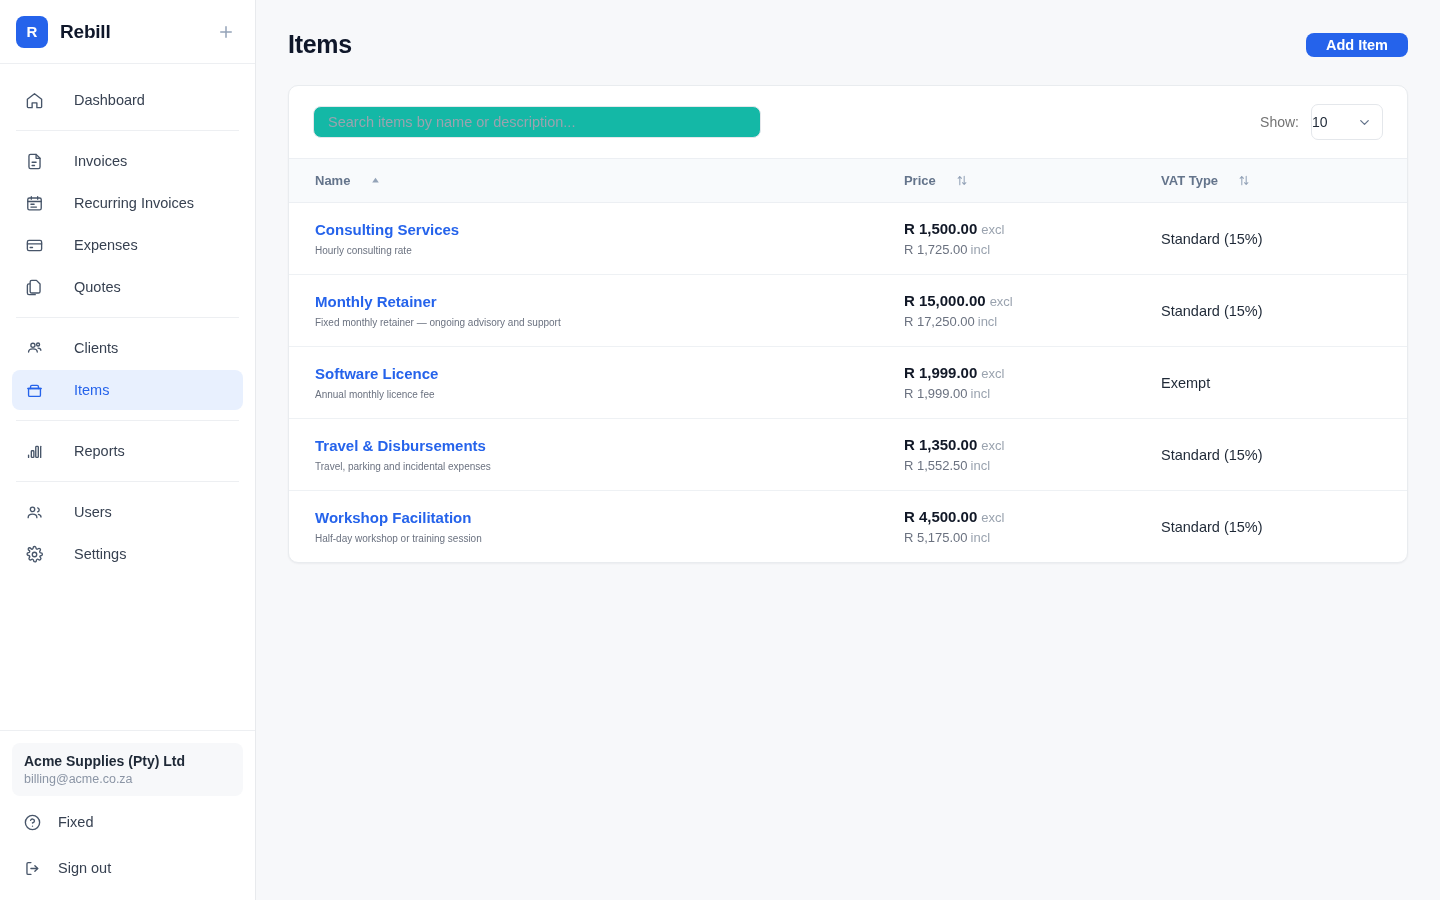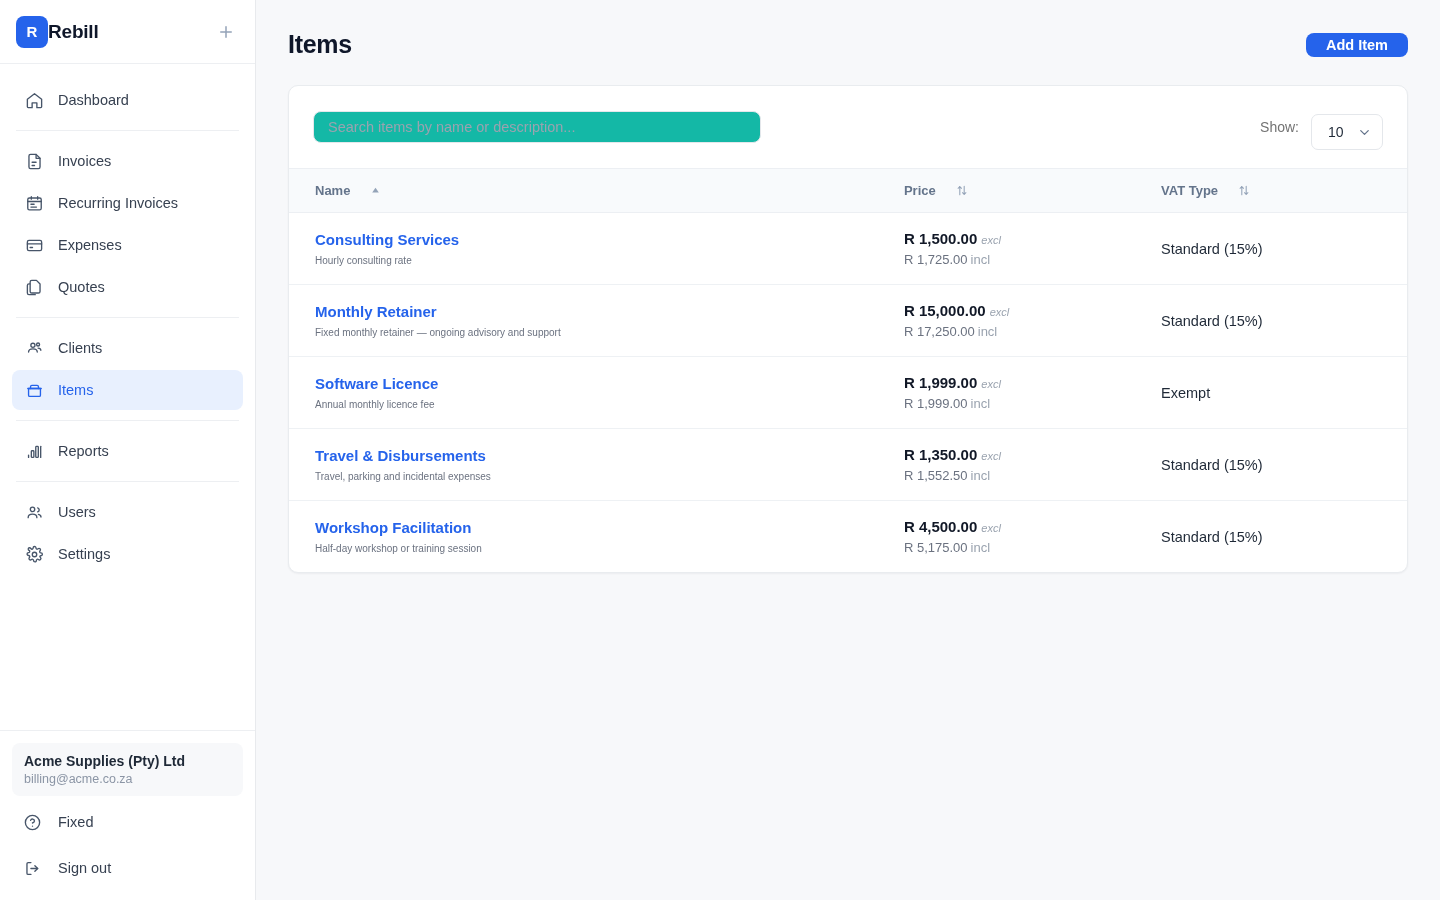--- a/index.html
+++ b/index.html
@@ -26,35 +26,35 @@
     padding: 0 16px; border-bottom: 1px solid #edeff2;
   }
   .brand-mark {
     width: 32px; height: 32px; border-radius: 8px;
     background: #2563eb; color: #fff;
     font-size: 15px; font-weight: 700;
     display: flex; align-items: center; justify-content: center;
     flex: 0 0 32px;
   }
   .brand-name {
-    margin-left: 0; font-size: 19px; font-weight: 700;
+    margin-left: 12px; font-size: 19px; font-weight: 700;
     color: #0f172a; letter-spacing: -0.2px;
   }
   .brand-add {
     margin-left: auto; width: 26px; height: 26px;
     display: flex; align-items: center; justify-content: center;
     color: #94a3b8; cursor: pointer;
   }
 
   .nav { padding: 8px 12px 0 12px; flex: 0 0 auto; }
   .nav-group { padding: 6px 0; }
   .nav-sep { height: 1px; background: #edeff2; margin: 2px 4px; }
 
   .nav-item {
-    display: flex; align-items: center; gap: 14px;
+    display: flex; align-items: center; gap: 30px;
     height: 40px; padding: 0 12px; margin: 2px 0;
     border-radius: 8px; cursor: pointer;
     font-size: 14.5px; color: #374151;
     text-decoration: none;
   }
   .nav-item .ico { width: 20px; height: 20px; display:flex; align-items:center; justify-content:center; color:#475569; flex:0 0 20px;}
   .nav-item.active {
     background: #e8f0fe; color: #2563eb; font-weight: 500;
   }
   .nav-item.active .ico { color: #2563eb; }
@@ -99,23 +99,23 @@
   .search-input {
     width: 448px; height: 32px; border: 1px solid #e4e7eb; border-radius: 8px;
     padding: 0 14px; font-family: inherit; font-size: 14.5px; color: #1f2937;
     background: #14b8a6; outline: none;
   }
   .search-input::placeholder { color: #9aa3af; }
   .show-wrap { display: flex; align-items: center; gap: 12px; }
   .show-label { font-size: 14px; color: #737373; }
   .select-box {
     display: flex; align-items: center; gap: 12px;
-    height: 36px; padding: 0 10px 0 16px;
+    height: 36px; padding: 0 10px 0 0;
     border: 1px solid #e4e7eb; border-radius: 7px; background: #fff;
-    font-size: 14px; color: #1f2937; cursor: pointer; min-width: 72px; margin-top: 10px;
+    font-size: 14px; color: #1f2937; cursor: pointer; min-width: 72px;
   }
   .select-box .chev { color: #64748b; display:flex; margin-left:auto; }
 
   table { width: 100%; border-collapse: collapse; }
   thead th {
     background: #f8fafc;
     border-top: 1px solid #eceff3; border-bottom: 1px solid #eceff3;
     font-size: 13px; font-weight: 600; color: #64748b;
     text-align: left; padding: 13px 0; height: 44px;
   }
@@ -126,21 +126,21 @@
 
   tbody td { border-bottom: 1px solid #eef1f4; padding: 17px 0; vertical-align: middle; }
   tbody tr:last-child td { border-bottom: none; }
   td.c-name { padding-left: 26px; }
   .item-link {
     color: #2563eb; font-size: 15px; font-weight: 600; text-decoration: none; cursor: pointer; display:block;
   }
   .item-desc { color: #6b7280; font-size: 10px; margin-top: 7px; }
 
   .price-main { font-size: 15px; font-weight: 700; color: #111827; }
-  .price-main .suffix { font-size: 11px; font-weight: 400; color: #9aa3af; margin-left: 4px; font-style: italic; }
+  .price-main .suffix { font-size: 13px; font-weight: 400; color: #9aa3af; margin-left: 4px; }
   .price-sub { font-size: 13px; color: #6b7280; margin-top: 5px; }
   .price-sub .suffix { color: #9aa3af; margin-left: 3px; }
   .vat-cell { font-size: 14.5px; color: #1f2937; }
 
   svg { display: block; }
 </style>
 </head>
 <body>
 
 <div class="app">

